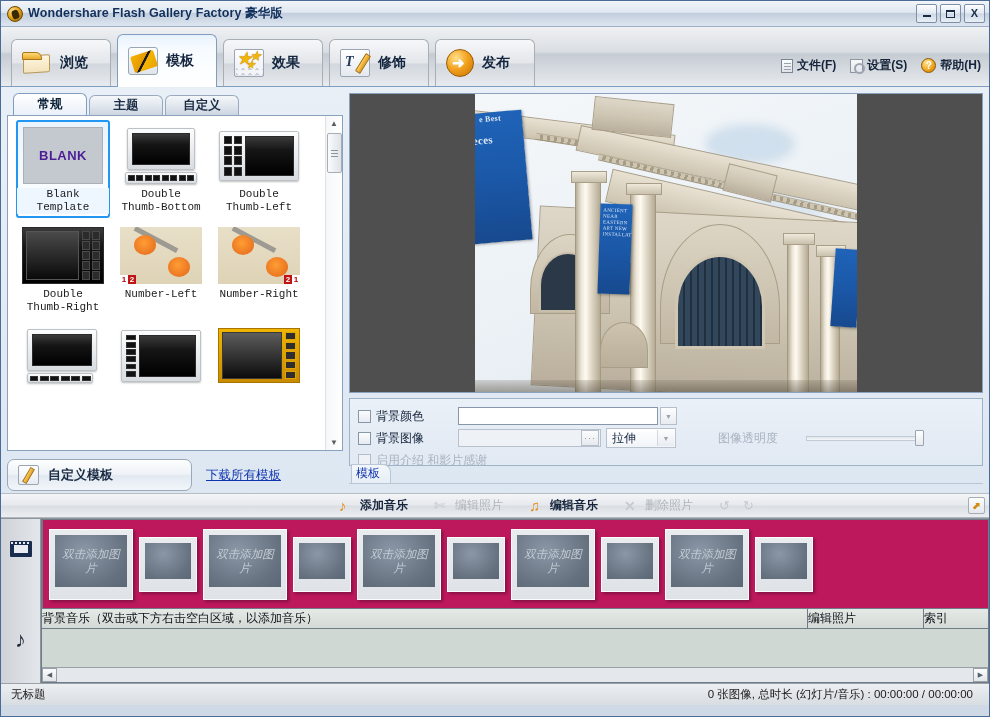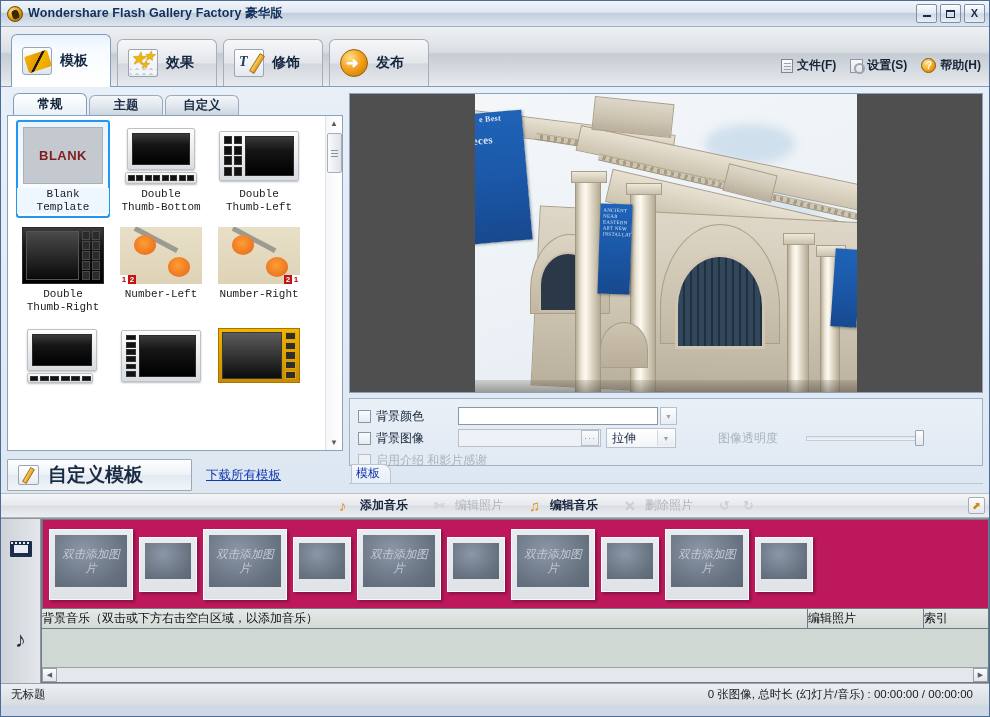--- a/index.html
+++ b/index.html
@@ -247,21 +247,21 @@
     font-size: 11px; color: #1b1b1b; text-align: center; line-height: 13px;
     margin-top: 2px; width: 92px; font-family: Liberation Mono, monospace;
   }
   .tpl-cell.selected .tpl-name {
     background: #eef6ff;
   }
   
   .art-blank {
     width: 80px; height: 57px; background: #c3c9cf; border: 1px solid #aab0b6;
     display:flex; align-items:center; justify-content:center;
-    color: #7f1d1d; font-weight: bold; font-size: 13px; letter-spacing: .5px;
+    color: #4c1d95; font-weight: bold; font-size: 13px; letter-spacing: .5px;
   }
   
   .scr {
     background: linear-gradient(to bottom,#3a3a3a 0%, #151515 35%, #000 100%);
     border: 1px solid #2a2a2a;
   }
   .frame-w {
     background: linear-gradient(to bottom,#fdfdfd,#d8dce0);
     border: 1px solid #bcc1c6; border-radius: 2px;
     box-shadow: 0 1px 2px rgba(0,0,0,.25);
@@ -286,23 +286,23 @@
   .sb-grip { width: 7px; height: 1px; background: #8d939b; box-shadow: 0 3px 0 #8d939b, 0 -3px 0 #8d939b; }
   .sb-track { flex: 1; width: 15px; }
 
   #left-bottom {
     height: 42px; display: flex; align-items: center; gap: 14px;
     padding: 6px 0 0 0;
   }
   #custom-tpl-btn {
     width: 185px; height: 32px;
     display: flex; align-items: center; gap: 9px; padding-left: 10px;
-    border: 1px solid #9aa8b8; border-radius: 1px;
+    border: 1px solid #9aa8b8; border-radius: 7px;
     background: linear-gradient(to bottom,#fdfefe 0%,#eef2f7 48%,#e2e9f1 52%,#f2f6fa 100%);
-    font-size: 19px; font-weight: bold; color: #1a2b44;
+    font-size: 13px; font-weight: bold; color: #1a2b44;
     box-shadow: inset 0 1px 0 #fff;
   }
   .ic-edit {
     width: 21px; height: 20px; position: relative;
     background: linear-gradient(to bottom,#ffffff,#e7ebf0);
     border: 1px solid #9aa6b4; border-radius: 2px;
   }
   .ic-edit .pencil2 {
     position: absolute; left: 7px; top: 1px; width: 5px; height: 17px;
     background: linear-gradient(to right,#ffd257,#e79a18);
@@ -561,20 +561,27 @@
           <span class="gl-max"></span>
         </div>
       <div class="tb-btn">
           <span class="gl-close">X</span>
         </div>
     </div>
   </div>
 
   <div id="toolbar">
 
+    <div class="bigtab">
+      <span class="tabicon ic-folder">
+          <i class="f1"></i>
+          <i class="f2"></i>
+        </span>
+      <span>浏览</span>
+    </div>
 
     <div class="bigtab active">
       <span class="tabicon ic-film">
           <i class="strip"></i>
         </span>
       <span>模板</span>
     </div>
 
     <div class="bigtab">
       <span class="tabicon ic-stars">

